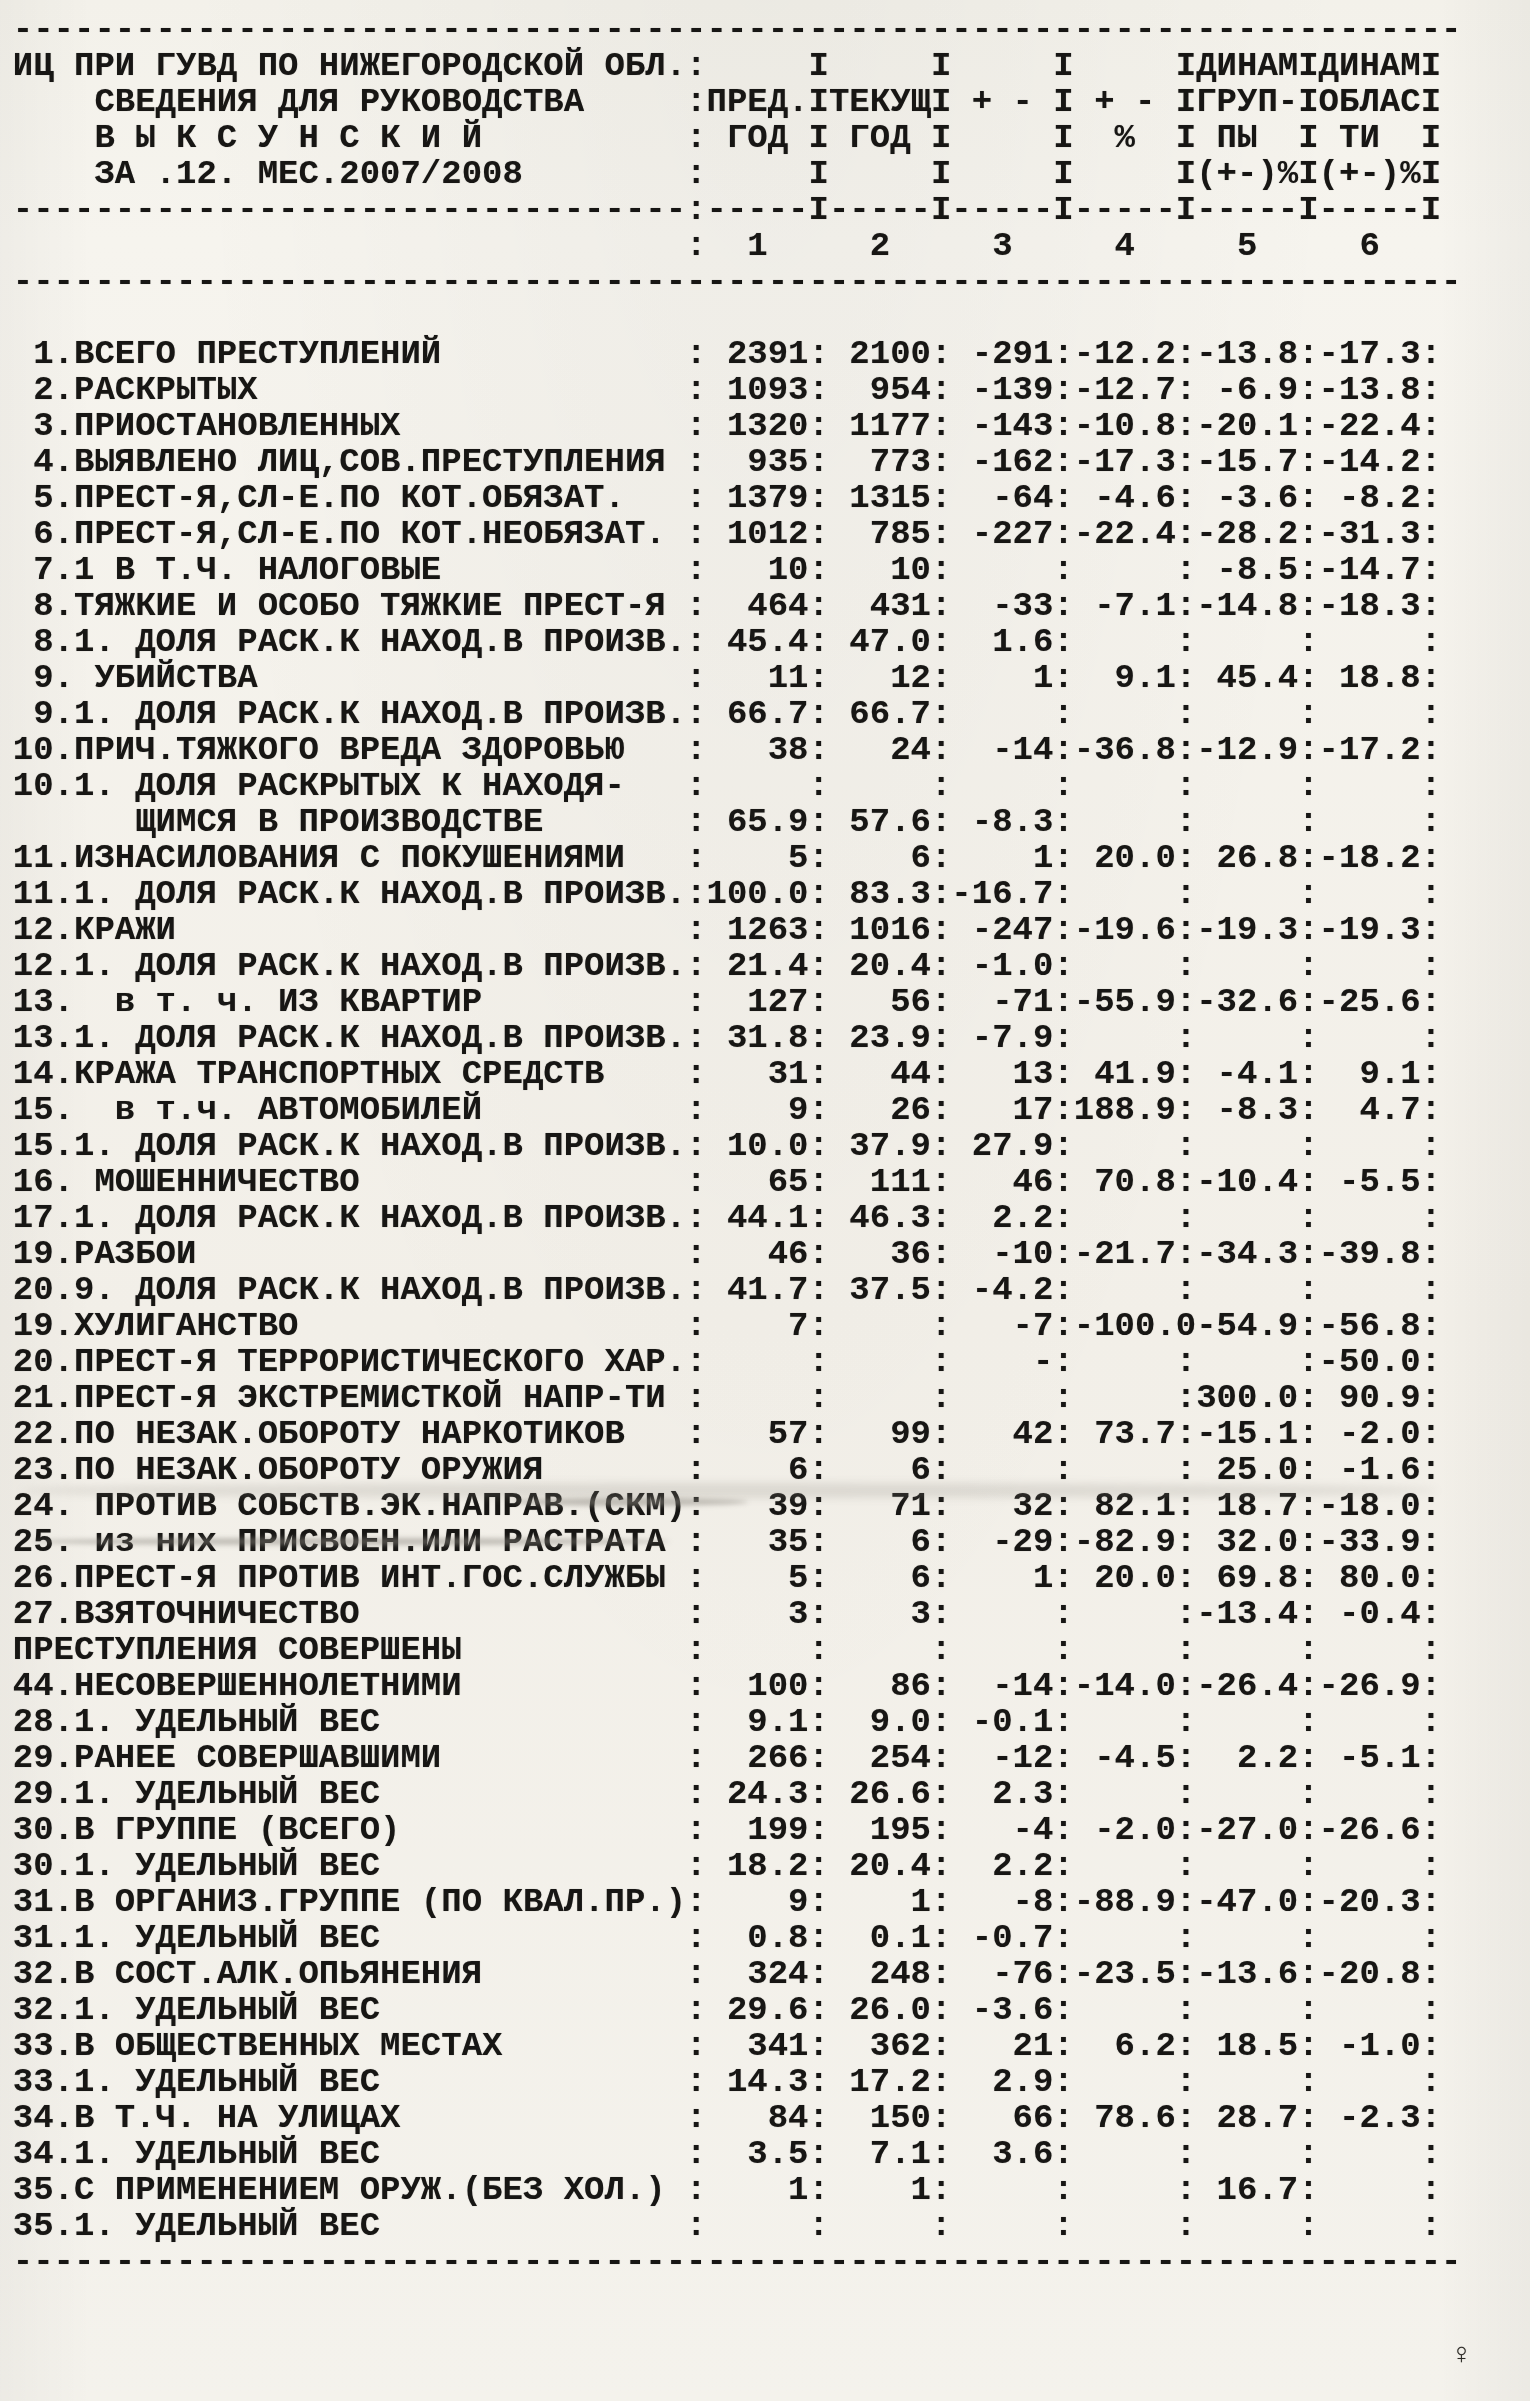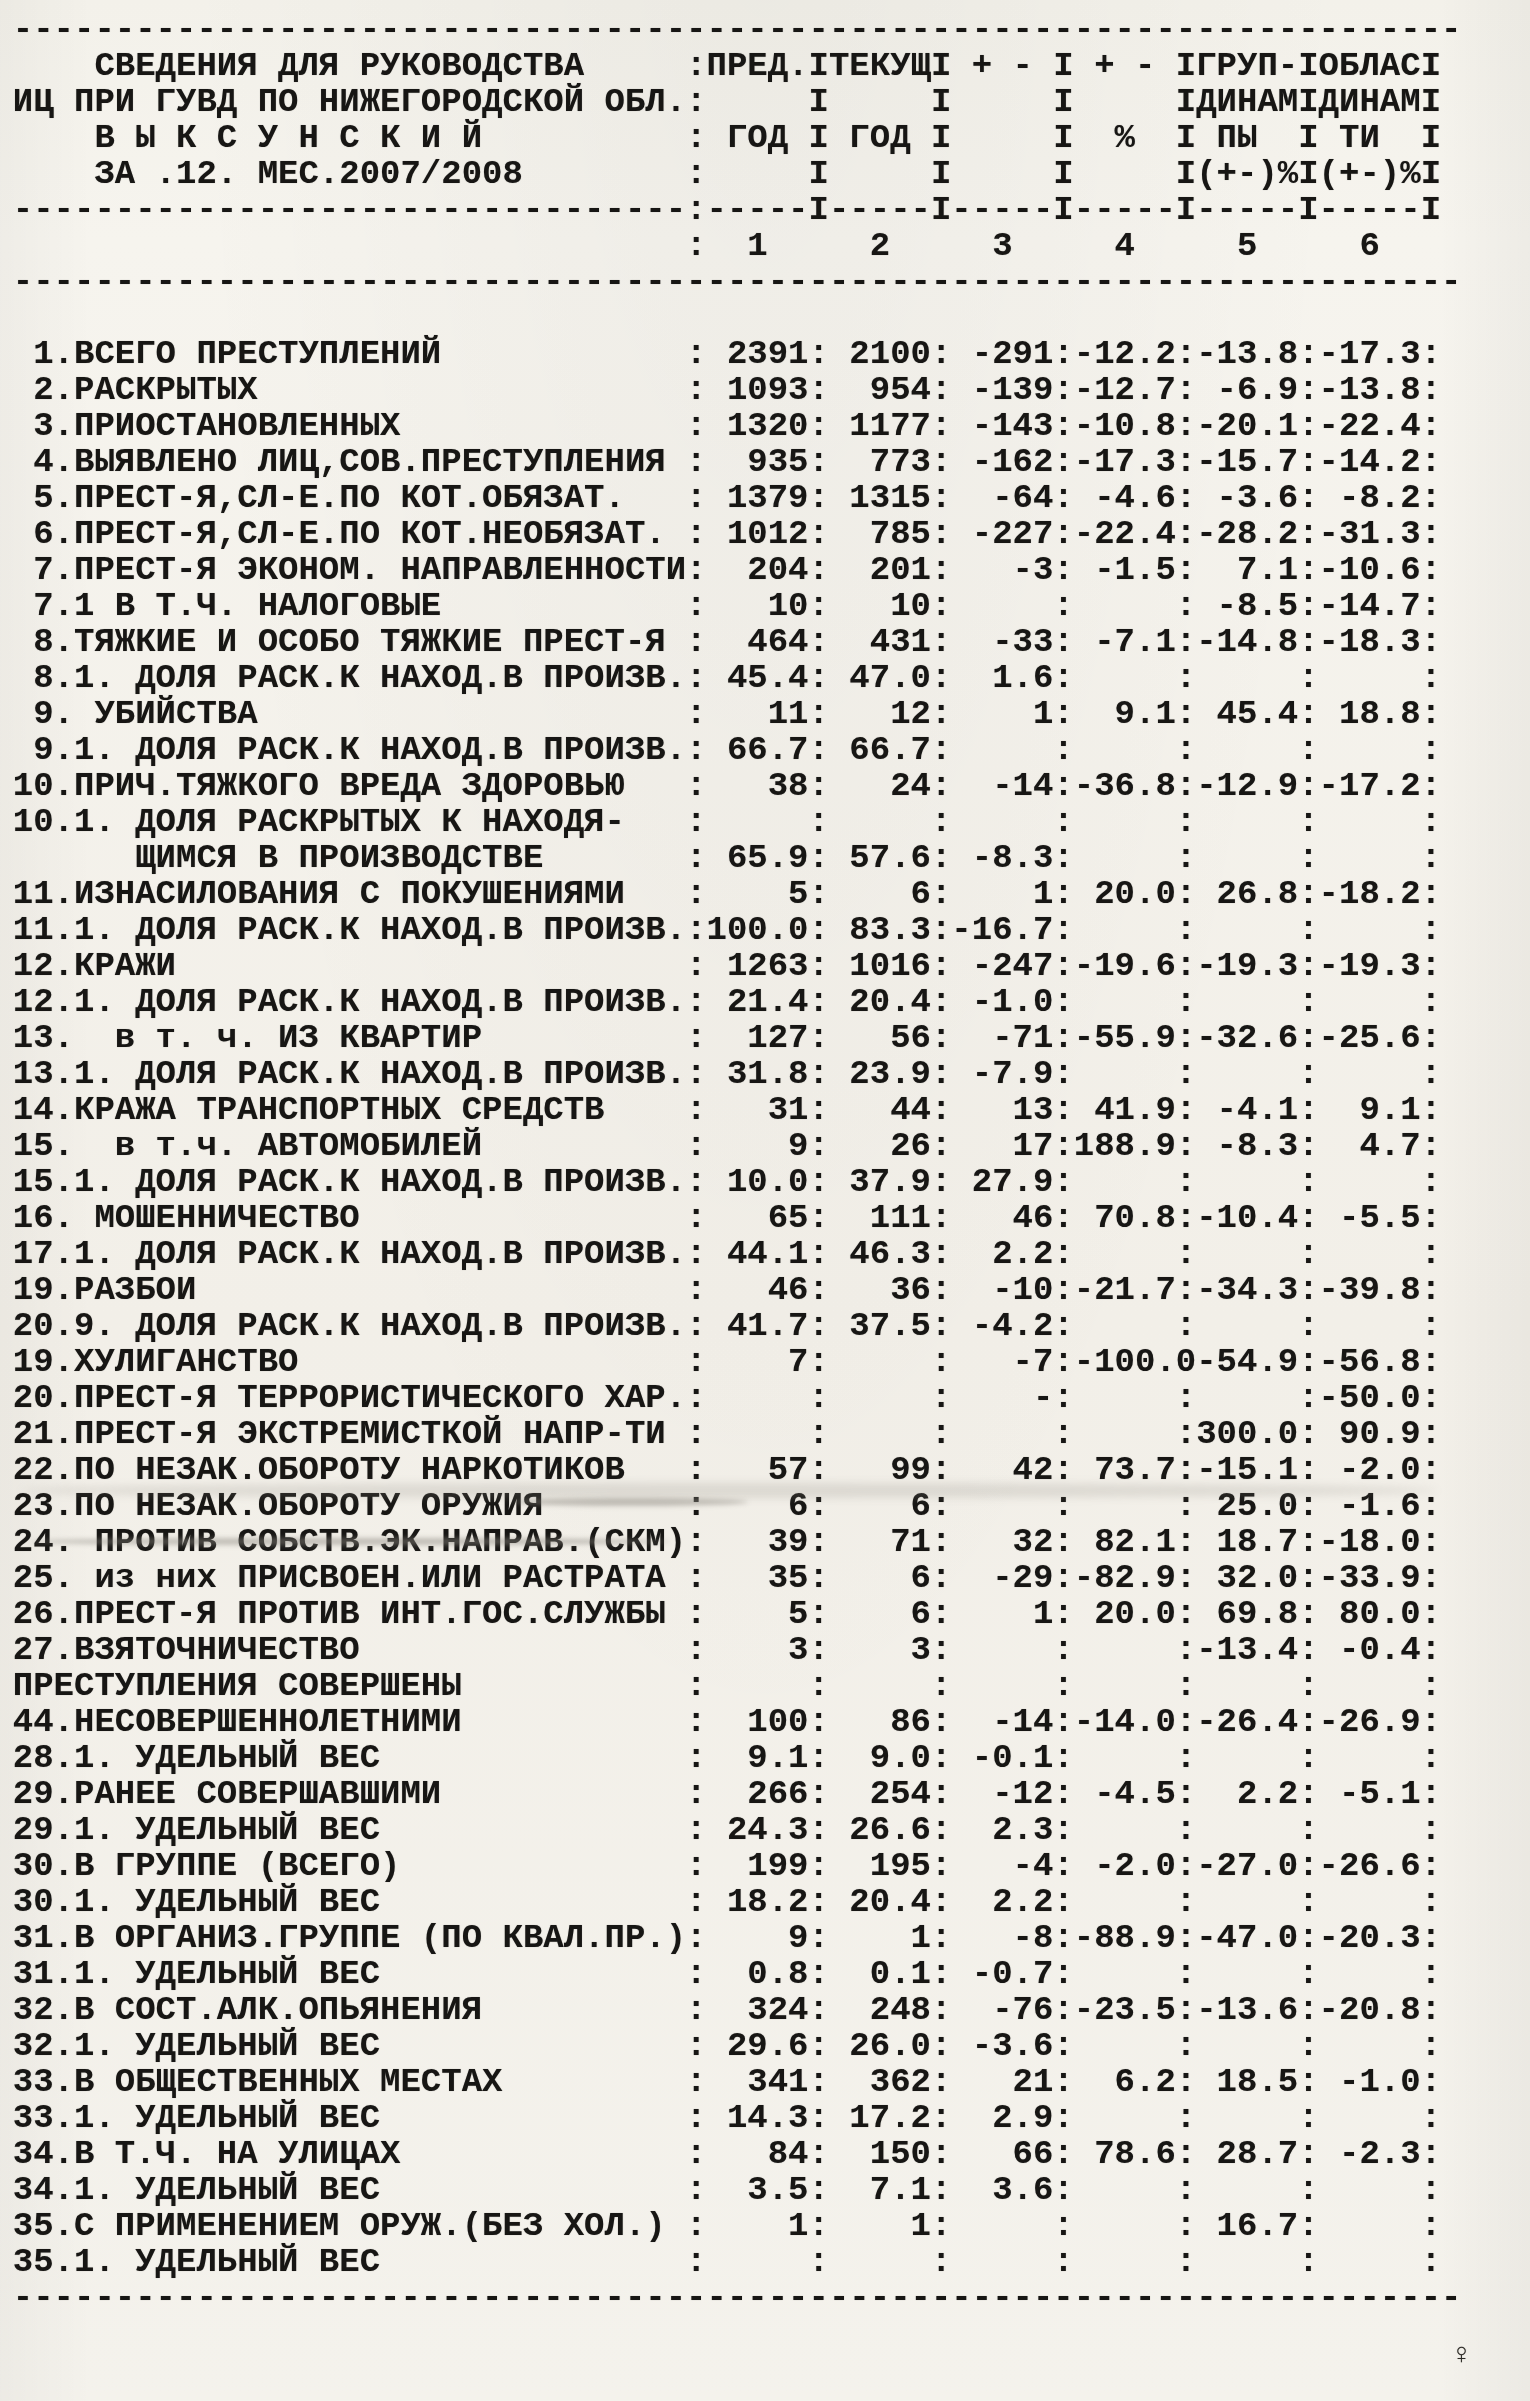--- a/index.html
+++ b/index.html
@@ -34,35 +34,34 @@
     position:absolute;font-size:28.6px;font-weight:700;color:#2a2824;
     text-shadow:0 0 1px rgba(25,23,20,0.35);
   }
 </style>
 </head>
 <body>
 
 <div class="page">
   <div id="doc">
       <div class="line">-----------------------------------------------------------------------</div>
+      <div class="line">ИЦ ПРИ ГУВД ПО НИЖЕГОРОДСКОЙ ОБЛ.:     I     I     I     IДИНАМIДИНАМI</div>
       <div class="line">    СВЕДЕНИЯ ДЛЯ РУКОВОДСТВА     :ПРЕД.IТЕКУЩI + - I + - IГРУП-IОБЛАСI</div>
-      <div class="line">ИЦ ПРИ ГУВД ПО НИЖЕГОРОДСКОЙ ОБЛ.:     I     I     I     IДИНАМIДИНАМI</div>
       <div class="line">    В Ы К С У Н С К И Й          : ГОД I ГОД I     I  %  I ПЫ  I ТИ  I</div>
       <div class="line">    ЗА .12. МЕС.2007/2008        :     I     I     I     I(+-)%I(+-)%I</div>
       <div class="line">---------------------------------:-----I-----I-----I-----I-----I-----I</div>
       <div class="line">                                 :  1     2     3     4     5     6  </div>
       <div class="line">-----------------------------------------------------------------------</div>
       <div class="line"></div>
       <div class="line"> 1.ВСЕГО ПРЕСТУПЛЕНИЙ            : 2391: 2100: -291:-12.2:-13.8:-17.3:</div>
       <div class="line"> 2.РАСКРЫТЫХ                     : 1093:  954: -139:-12.7: -6.9:-13.8:</div>
       <div class="line"> 3.ПРИОСТАНОВЛЕННЫХ              : 1320: 1177: -143:-10.8:-20.1:-22.4:</div>
       <div class="line"> 4.ВЫЯВЛЕНО ЛИЦ,СОВ.ПРЕСТУПЛЕНИЯ :  935:  773: -162:-17.3:-15.7:-14.2:</div>
       <div class="line"> 5.ПРЕСТ-Я,СЛ-Е.ПО КОТ.ОБЯЗАТ.   : 1379: 1315:  -64: -4.6: -3.6: -8.2:</div>
       <div class="line"> 6.ПРЕСТ-Я,СЛ-Е.ПО КОТ.НЕОБЯЗАТ. : 1012:  785: -227:-22.4:-28.2:-31.3:</div>
-      <div class="line"> 7.ПРЕСТ-Я ЭКОНОМ. НАПРАВЛЕННОСТИ:  204:  201:   -3: -1.5:  7.1:-10.6:</div>
       <div class="line"> 7.1 В Т.Ч. НАЛОГОВЫЕ            :   10:   10:     :     : -8.5:-14.7:</div>
       <div class="line"> 8.ТЯЖКИЕ И ОСОБО ТЯЖКИЕ ПРЕСТ-Я :  464:  431:  -33: -7.1:-14.8:-18.3:</div>
       <div class="line"> 8.1. ДОЛЯ РАСК.К НАХОД.В ПРОИЗВ.: 45.4: 47.0:  1.6:     :     :     :</div>
       <div class="line"> 9. УБИЙСТВА                     :   11:   12:    1:  9.1: 45.4: 18.8:</div>
       <div class="line"> 9.1. ДОЛЯ РАСК.К НАХОД.В ПРОИЗВ.: 66.7: 66.7:     :     :     :     :</div>
       <div class="line">10.ПРИЧ.ТЯЖКОГО ВРЕДА ЗДОРОВЬЮ   :   38:   24:  -14:-36.8:-12.9:-17.2:</div>
       <div class="line">10.1. ДОЛЯ РАСКРЫТЫХ К НАХОДЯ-   :     :     :     :     :     :     :</div>
       <div class="line">      ЩИМСЯ В ПРОИЗВОДСТВЕ       : 65.9: 57.6: -8.3:     :     :     :</div>
       <div class="line">11.ИЗНАСИЛОВАНИЯ С ПОКУШЕНИЯМИ   :    5:    6:    1: 20.0: 26.8:-18.2:</div>
       <div class="line">11.1. ДОЛЯ РАСК.К НАХОД.В ПРОИЗВ.:100.0: 83.3:-16.7:     :     :     :</div>

